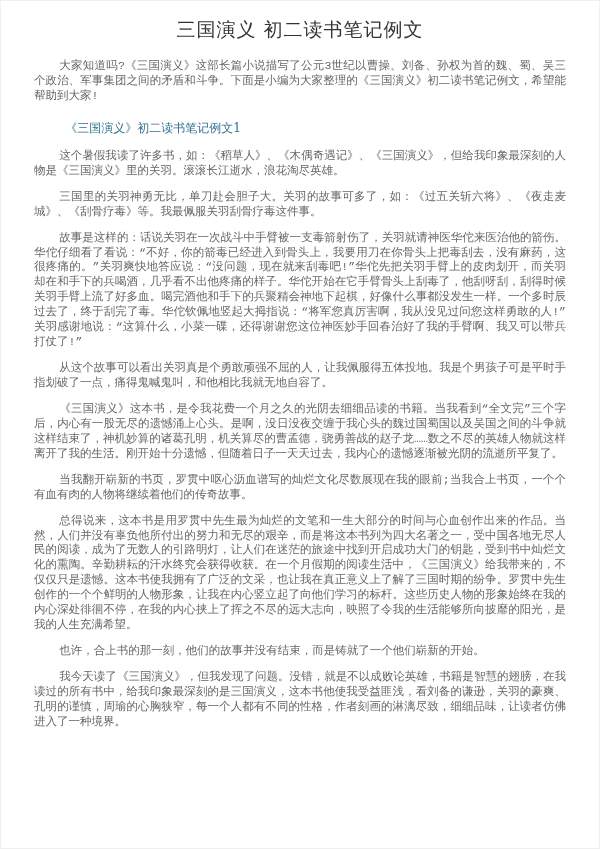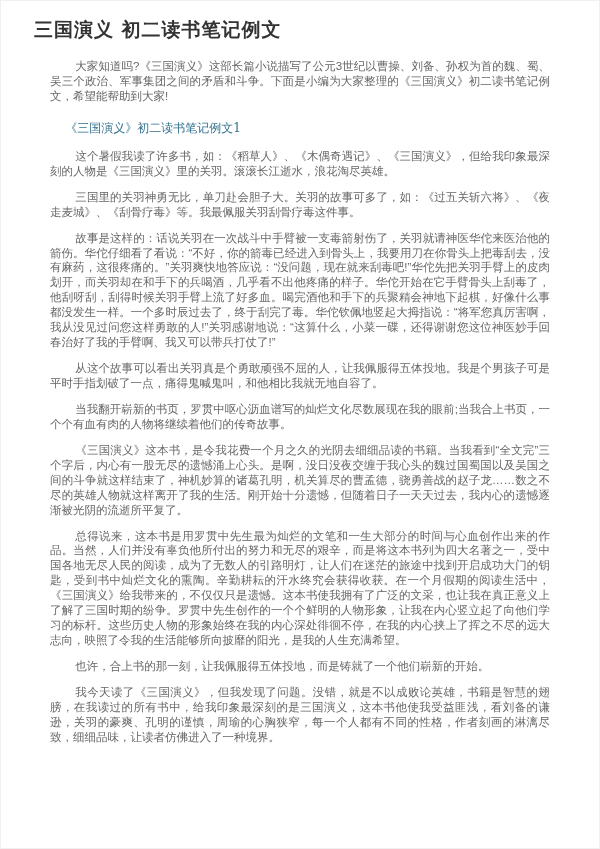--- a/index.html
+++ b/index.html
@@ -14,33 +14,34 @@
     margin: 0 auto;
     background: #ffffff;
     box-sizing: border-box;
     padding: 12px 33px 0 33px;
     overflow: hidden;
     border: 1px solid #f0f0f0;
   }
   .doc-title {
     font-family: "DejaVu Sans", "Liberation Sans", sans-serif;
     font-size: 19px;
-    font-weight: bold;
+    font-weight: normal;
     color: #333333;
+    text-align: center;
     margin: 4px 0 16px 0;
     letter-spacing: 1px;
   }
   .para {
-    font-family: Liberation Sans, sans-serif;
+    font-family: Liberation Mono, monospace;
     font-size: 11.5px;
     color: #666666;
     line-height: 1.3;
     text-align: justify;
     text-indent: 2.2em;
-    margin: 11px 16px;
+    margin: 11px 0;
   }
   .section-heading {
     font-family: "DejaVu Serif", "Liberation Serif", serif;
     font-size: 12px;
     font-weight: normal;
     color: #31708f;
     text-indent: 2.6em;
     margin: 16px 0 12px 0;
   }
 </style>
@@ -52,20 +53,20 @@
   <h1 class="doc-title">三国演义 初二读书笔记例文</h1>
 
   <p class="para">大家知道吗?《三国演义》这部长篇小说描写了公元3世纪以曹操、刘备、孙权为首的魏、蜀、吴三个政治、军事集团之间的矛盾和斗争。下面是小编为大家整理的《三国演义》初二读书笔记例文，希望能帮助到大家!</p>
 
   <h2 class="section-heading">《三国演义》初二读书笔记例文1</h2>
   <p class="para">这个暑假我读了许多书，如：《稻草人》、《木偶奇遇记》、《三国演义》，但给我印象最深刻的人物是《三国演义》里的关羽。滚滚长江逝水，浪花淘尽英雄。</p>
   <p class="para">三国里的关羽神勇无比，单刀赴会胆子大。关羽的故事可多了，如：《过五关斩六将》、《夜走麦城》、《刮骨疗毒》等。我最佩服关羽刮骨疗毒这件事。</p>
   <p class="para">故事是这样的：话说关羽在一次战斗中手臂被一支毒箭射伤了，关羽就请神医华佗来医治他的箭伤。华佗仔细看了看说：“不好，你的箭毒已经进入到骨头上，我要用刀在你骨头上把毒刮去，没有麻药，这很疼痛的。”关羽爽快地答应说：“没问题，现在就来刮毒吧!”华佗先把关羽手臂上的皮肉划开，而关羽却在和手下的兵喝酒，几乎看不出他疼痛的样子。华佗开始在它手臂骨头上刮毒了，他刮呀刮，刮得时候关羽手臂上流了好多血。喝完酒他和手下的兵聚精会神地下起棋，好像什么事都没发生一样。一个多时辰过去了，终于刮完了毒。华佗钦佩地竖起大拇指说：“将军您真厉害啊，我从没见过问您这样勇敢的人!”关羽感谢地说：“这算什么，小菜一碟，还得谢谢您这位神医妙手回春治好了我的手臂啊、我又可以带兵打仗了!”</p>
   <p class="para">从这个故事可以看出关羽真是个勇敢顽强不屈的人，让我佩服得五体投地。我是个男孩子可是平时手指划破了一点，痛得鬼喊鬼叫，和他相比我就无地自容了。</p>
 
+  <p class="para">《三国演义》这本书，是令我花费一个月之久的光阴去细细品读的书籍。当我看到“全文完”三个字后，内心有一股无尽的遗憾涌上心头。是啊，没日没夜交缠于我心头的魏过国蜀国以及吴国之间的斗争就这样结束了，神机妙算的诸葛孔明，机关算尽的曹孟德，骁勇善战的赵子龙……数之不尽的英雄人物就这样离开了我的生活。刚开始十分遗憾，但随着日子一天天过去，我内心的遗憾逐渐被光阴的流逝所平复了。</p>
   <p class="para">当我翻开崭新的书页，罗贯中呕心沥血谱写的灿烂文化尽数展现在我的眼前;当我合上书页，一个个有血有肉的人物将继续着他们的传奇故事。</p>
-  <p class="para">《三国演义》这本书，是令我花费一个月之久的光阴去细细品读的书籍。当我看到“全文完”三个字后，内心有一股无尽的遗憾涌上心头。是啊，没日没夜交缠于我心头的魏过国蜀国以及吴国之间的斗争就这样结束了，神机妙算的诸葛孔明，机关算尽的曹孟德，骁勇善战的赵子龙……数之不尽的英雄人物就这样离开了我的生活。刚开始十分遗憾，但随着日子一天天过去，我内心的遗憾逐渐被光阴的流逝所平复了。</p>
   <p class="para">总得说来，这本书是用罗贯中先生最为灿烂的文笔和一生大部分的时间与心血创作出来的作品。当然，人们并没有辜负他所付出的努力和无尽的艰辛，而是将这本书列为四大名著之一，受中国各地无尽人民的阅读，成为了无数人的引路明灯，让人们在迷茫的旅途中找到开启成功大门的钥匙，受到书中灿烂文化的熏陶。辛勤耕耘的汗水终究会获得收获。在一个月假期的阅读生活中，《三国演义》给我带来的，不仅仅只是遗憾。这本书使我拥有了广泛的文采，也让我在真正意义上了解了三国时期的纷争。罗贯中先生创作的一个个鲜明的人物形象，让我在内心竖立起了向他们学习的标杆。这些历史人物的形象始终在我的内心深处徘徊不停，在我的内心挟上了挥之不尽的远大志向，映照了令我的生活能够所向披靡的阳光，是我的人生充满希望。</p>
-  <p class="para">也许，合上书的那一刻，让我佩服得五体投地，而是铸就了一个他们崭新的开始。</p>
+  <p class="para">也许，合上书的那一刻，他们的故事并没有结束，而是铸就了一个他们崭新的开始。</p>
 
   <p class="para">我今天读了《三国演义》，但我发现了问题。没错，就是不以成败论英雄，书籍是智慧的翅膀，在我读过的所有书中，给我印象最深刻的是三国演义，这本书他使我受益匪浅，看刘备的谦逊，关羽的豪爽、孔明的谨慎，周瑜的心胸狭窄，每一个人都有不同的性格，作者刻画的淋漓尽致，细细品味，让读者仿佛进入了一种境界。</p>
 
 </div>
 
 </body></html>

